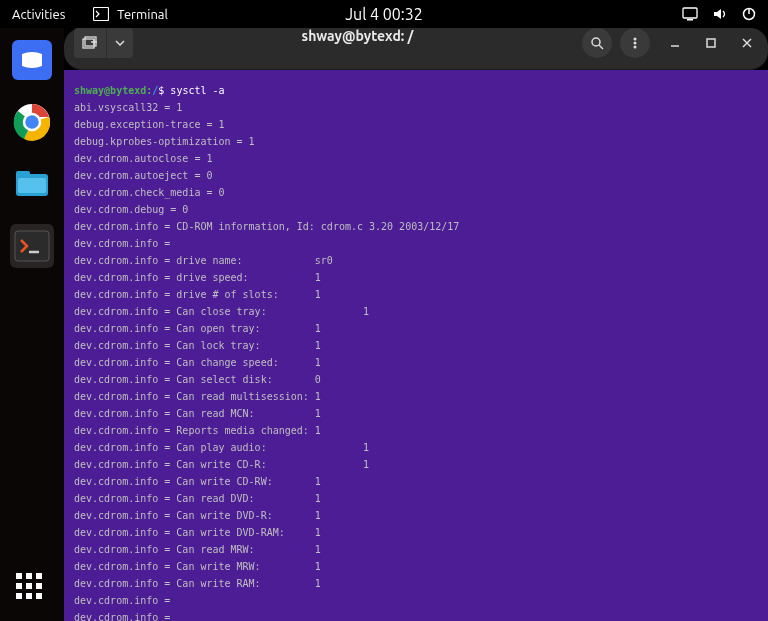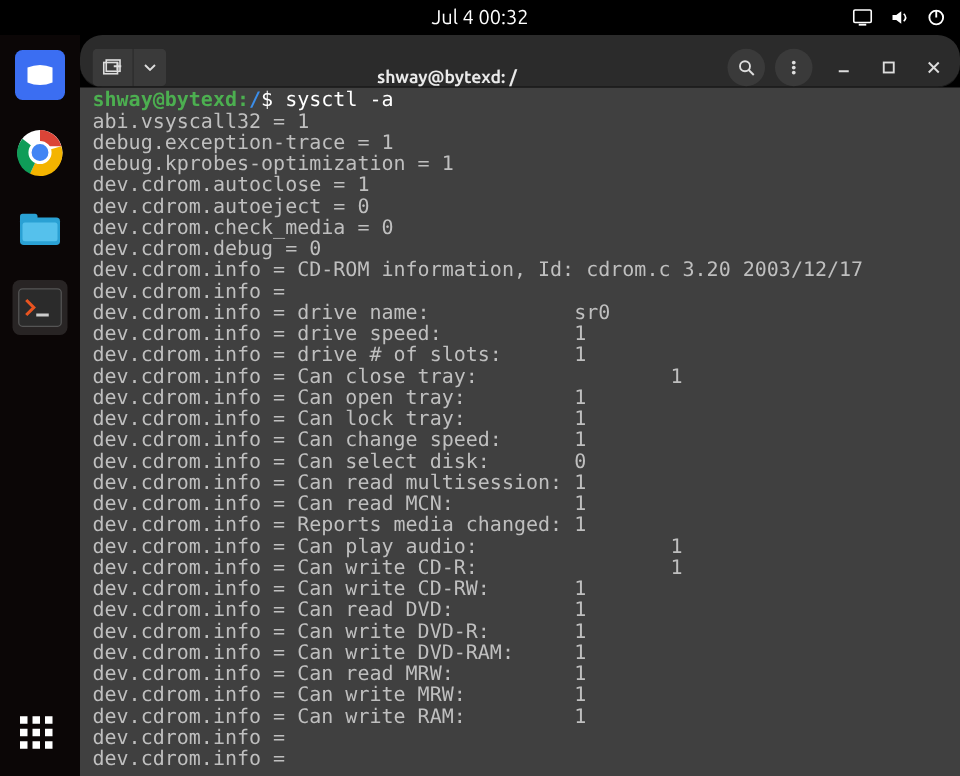--- a/index.html
+++ b/index.html
@@ -76,21 +76,21 @@
       right: 0;
       bottom: 0;
       background: #000;
       display: flex;
       flex-direction: column;
     }
     .titlebar {
       height: 42px;
       background: #2b2b2b;
       display: flex;
-      align-items: flex-end;
+      align-items: flex-start;
       padding: 0 10px;
       gap: 8px;
       border-bottom: 1px solid #1a1a1a;
       border-radius: 18px;
     }
     .tb-split {
       display: flex;
       height: 30px;
       border-radius: 4px;
       overflow: hidden;
@@ -124,37 +124,49 @@
     .win-ctrl {
       width: 22px;
       height: 22px;
       display: flex;
       align-items: center;
       justify-content: center;
       margin-left: 6px;
     }
     .terminal {
       flex: 1;
-      background: #404040;
-      padding: 1px 10px;
+      background: #4c1d95;
+      padding: 12px 10px;
       font-family: "DejaVu Sans Mono", "Ubuntu Mono", monospace;
-      font-size: 16px;
+      font-size: 10px;
       line-height: 17px;
       white-space: pre;
       color: #bfbfbf;
       overflow: hidden;
     }
     .prompt-user { color: #4caf50; font-weight: bold; }
     .prompt-path { color: #3b8eea; font-weight: bold; }
     .prompt-cmd { color: #ffffff; }
   </style>
 </head>
 <body>
 
 <div class="topbar">
+  <div class="topbar-left">
+    <span>Activities</span>
+    <div class="topbar-app">
+      <span class="tb-icon">
+        <svg width="16" height="14" viewBox="0 0 16 14">
+            <rect x="0.5" y="0.5" width="15" height="13" rx="1" fill="none" stroke="#fff" stroke-width="1.2"></rect>
+            <path d="M3 4 L6 7 L3 10" stroke="#fff" stroke-width="1.2" fill="none"></path>
+          </svg>
+      </span>
+      <span>Terminal</span>
+    </div>
+  </div>
   <div class="topbar-center">Jul 4  00:32</div>
   <div class="topbar-right">
     <span class="tb-icon">
       <svg width="16" height="14" viewBox="0 0 16 14">
           <rect x="1" y="1" width="14" height="10" rx="1" fill="none" stroke="#fff" stroke-width="1.3"></rect>
           <rect x="5" y="12" width="6" height="1.5" fill="#fff"></rect>
         </svg>
     </span>
     <span class="tb-icon">
       <svg width="16" height="14" viewBox="0 0 16 14">

